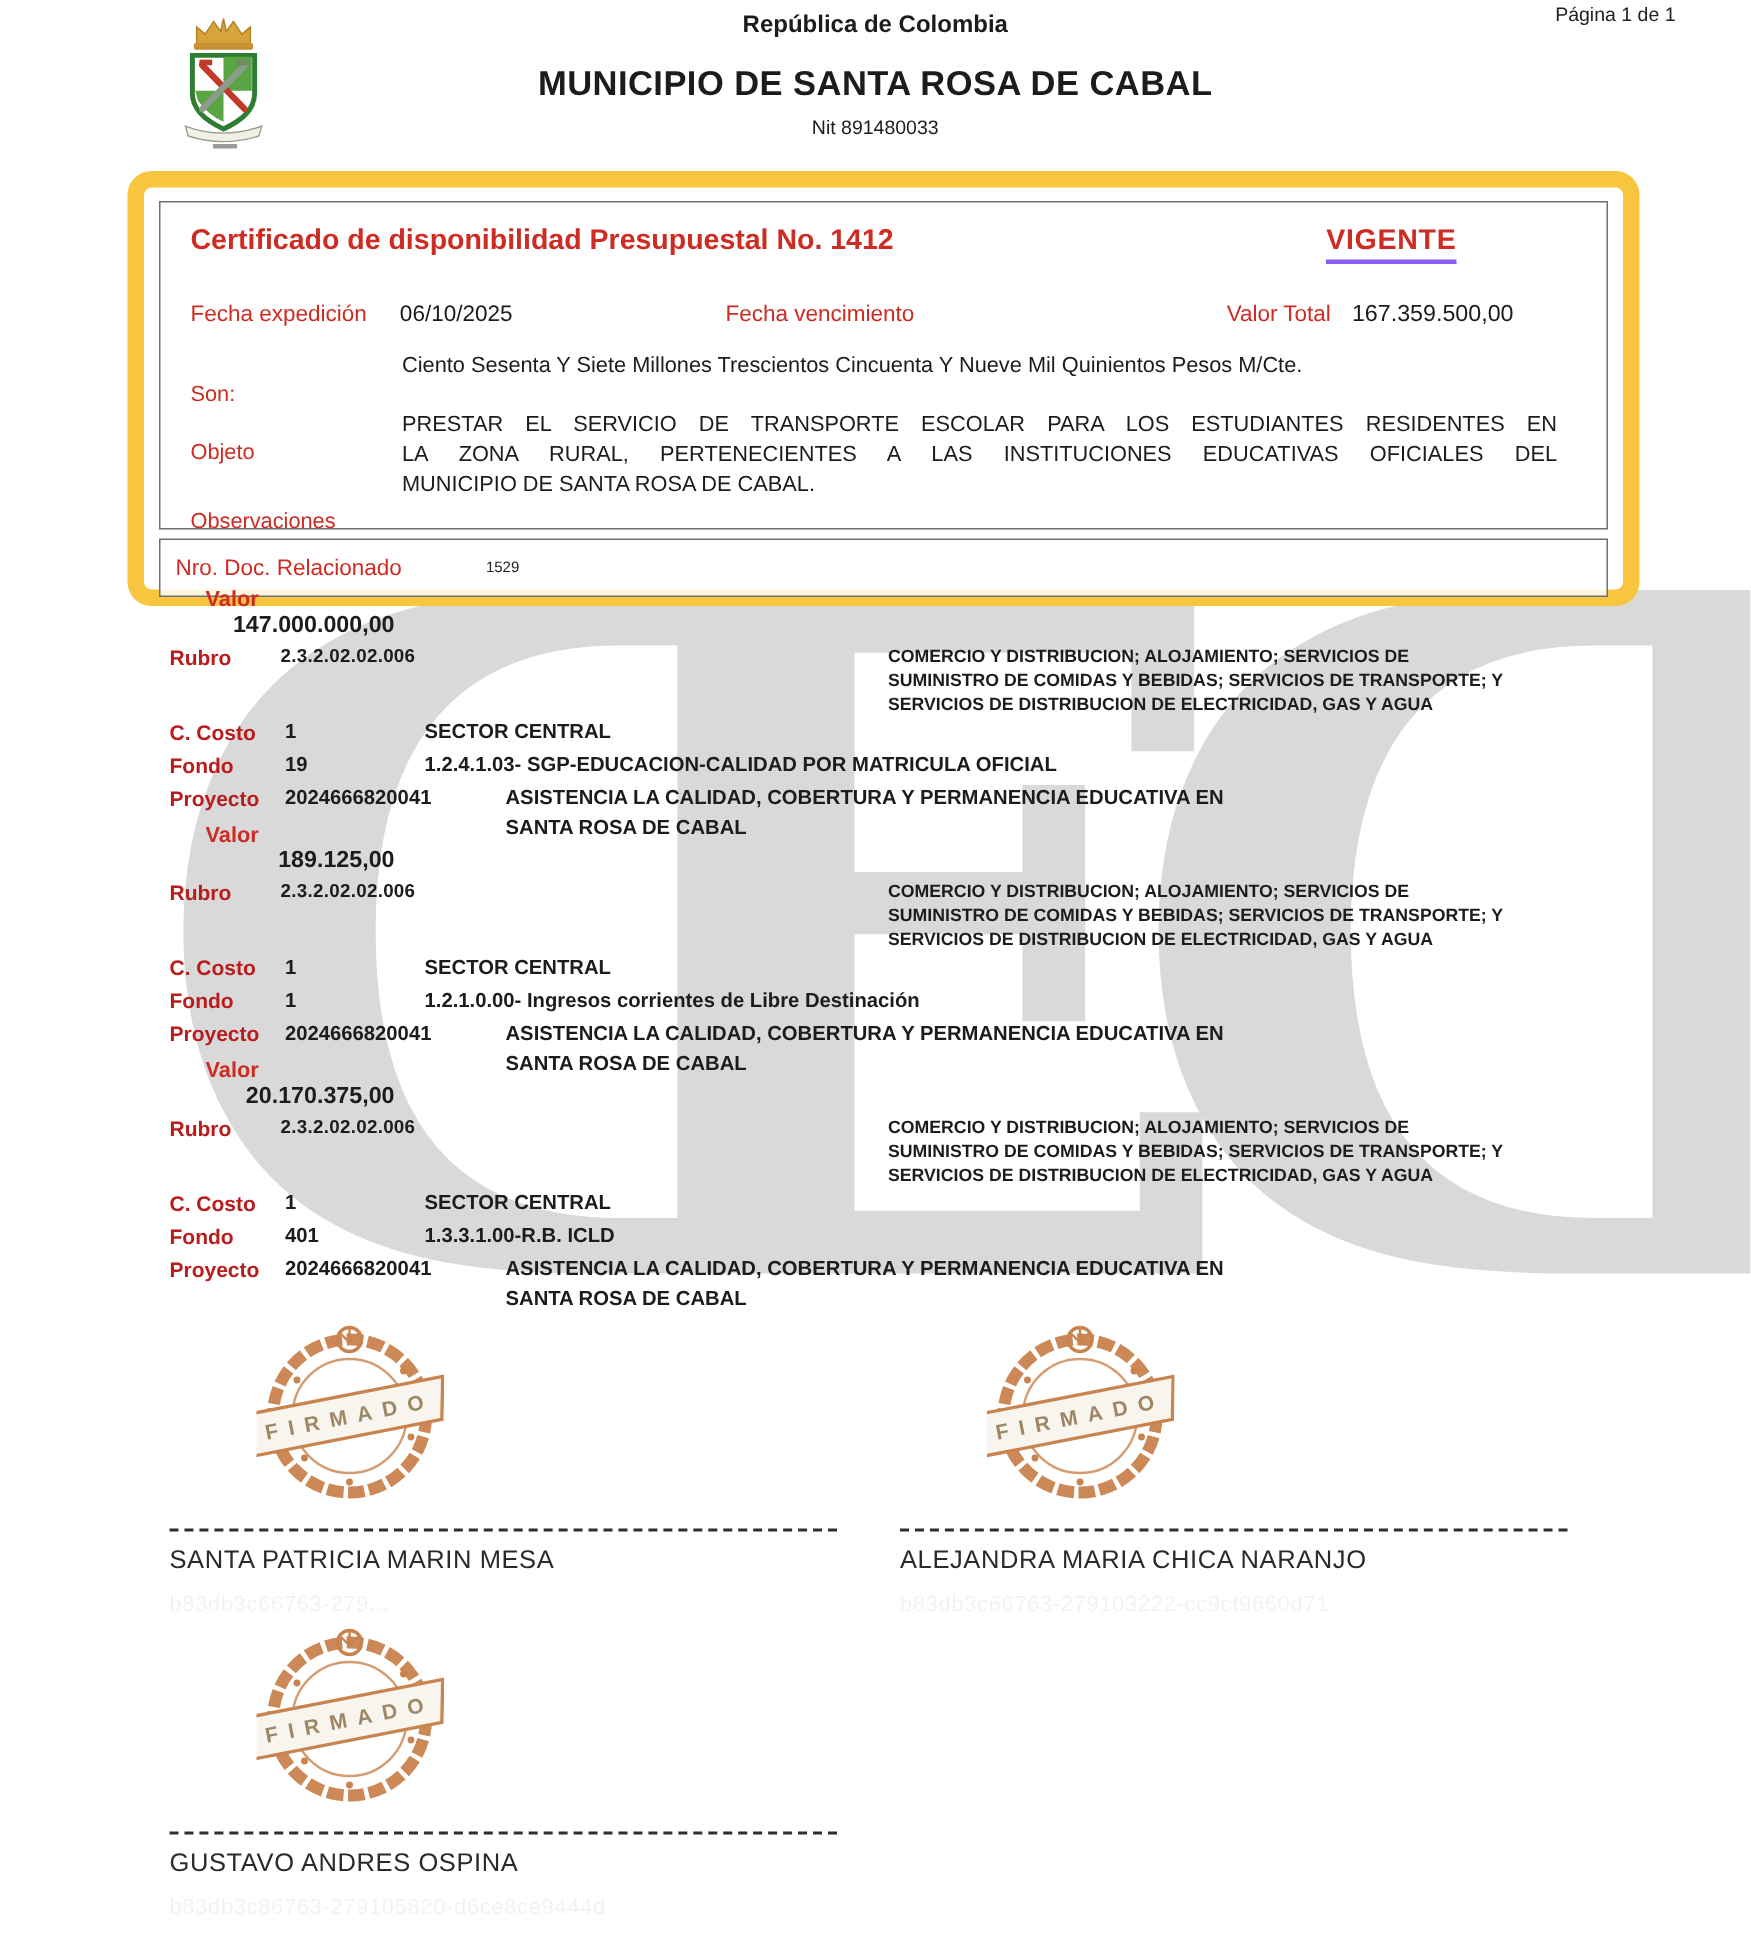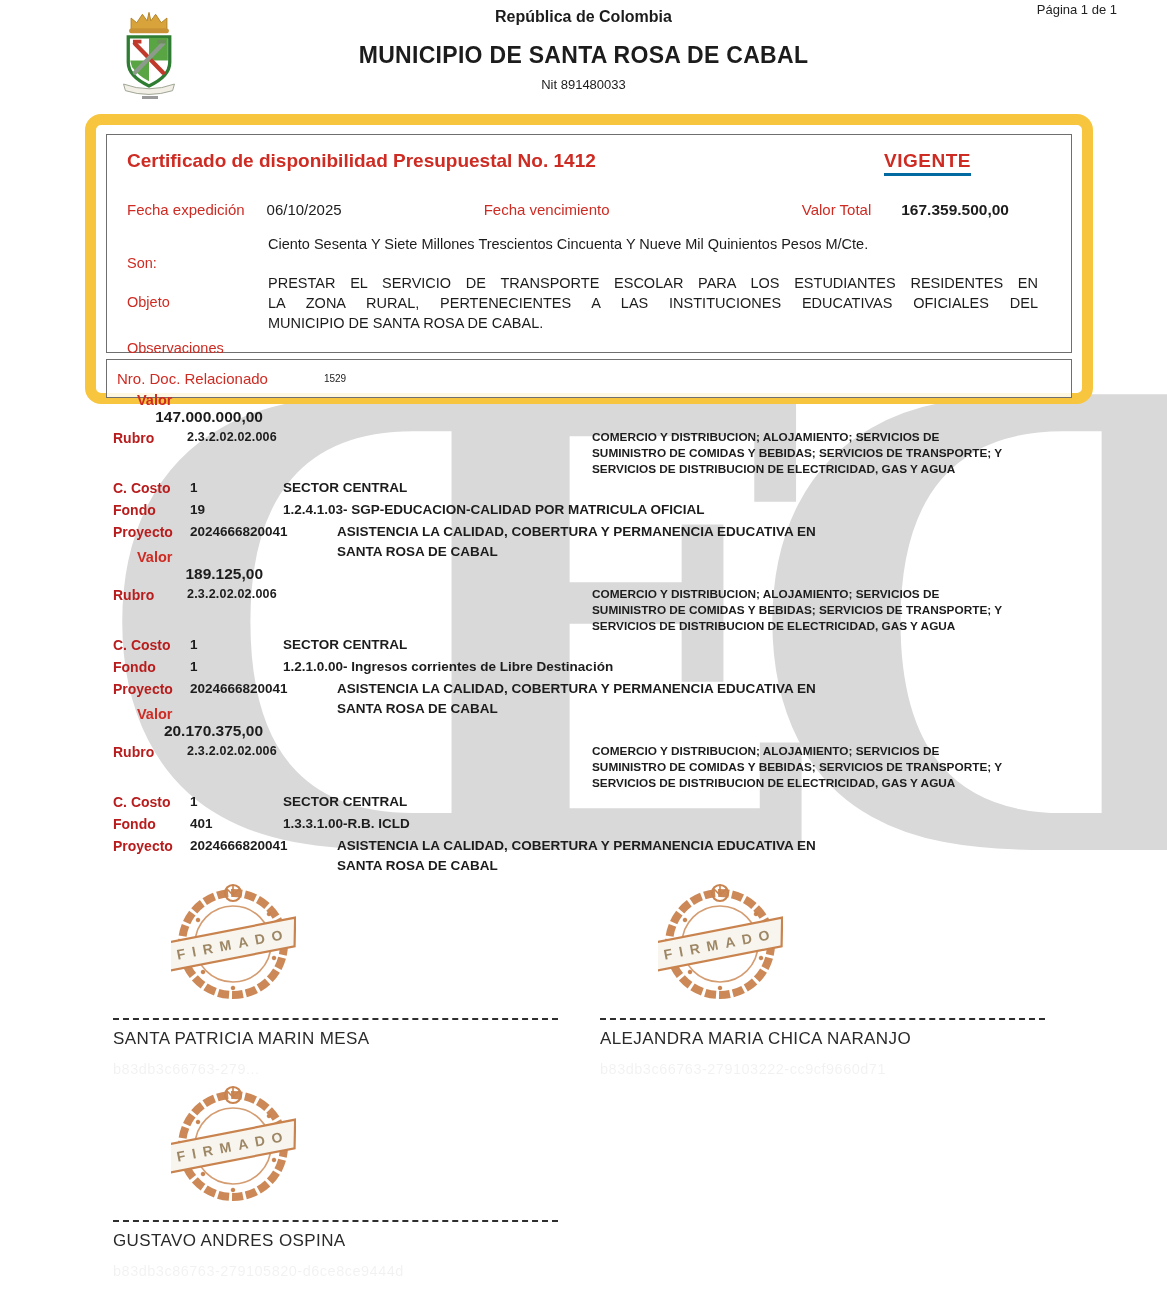--- a/index.html
+++ b/index.html
@@ -25,27 +25,27 @@
 
   
   .band { margin:22px 74px 0 85px; border:11px solid #F8C53F; border-radius:16px; padding:9px 10px; height:290px; }
   .wbox { background:rgba(255,255,255,0.85); border:1px solid #6f6f6f; }
   .box-cert { height:219px; padding:15px 20px 8px 20px; }
   .box-doc { height:39px; margin-top:6px; display:flex; align-items:center; padding:0 10px; }
 
   .red { color:#CE2B23; }
   .title-row { display:flex; justify-content:space-between; align-items:flex-start; padding-right:80px; }
   .cert-title { font-size:19px; font-weight:bold; color:#CE2B23; }
-  .status { font-size:19px; font-weight:bold; color:#CE2B23; border-bottom:3px solid #0369a1; padding-bottom:1px; letter-spacing:0.5px; }
+  .status { font-size:19px; font-weight:bold; color:#CE2B23; border-bottom:3px solid #8b5cf6; padding-bottom:1px; letter-spacing:0.5px; }
 
   .fecha-row { display:flex; align-items:baseline; margin-top:25px; font-size:15px; padding-right:42px; }
   .fecha-row .val { color:#1c1c1c; margin-left:22px; }
   .fv-label { margin-left:142px; }
   .vt-label { margin-left:auto; }
-  .vt-value { font-weight:bold; margin-left:30px; font-size:15.5px;text-align:right; }
+  .vt-value { font-weight:normal; margin-left:14px; font-size:15.5px;text-align:right; }
 
   .son-grid { display:grid; grid-template-columns:141px 1fr; margin-top:15px; font-size:14.5px; line-height:1.38; padding-right:13px; }
   .son-grid .lbl { text-align:left; padding-right:58px;margin-top:19px; }
   .objeto-lines { grid-column:2; }
   .jline { text-align:justify; text-align-last:justify; }
   .obs { font-size:14.5px; margin-top:7px; }
 
   .doc-label { font-size:15px; }
   .doc-value { font-size:10px; margin-left:56px; color:#222; }
 

